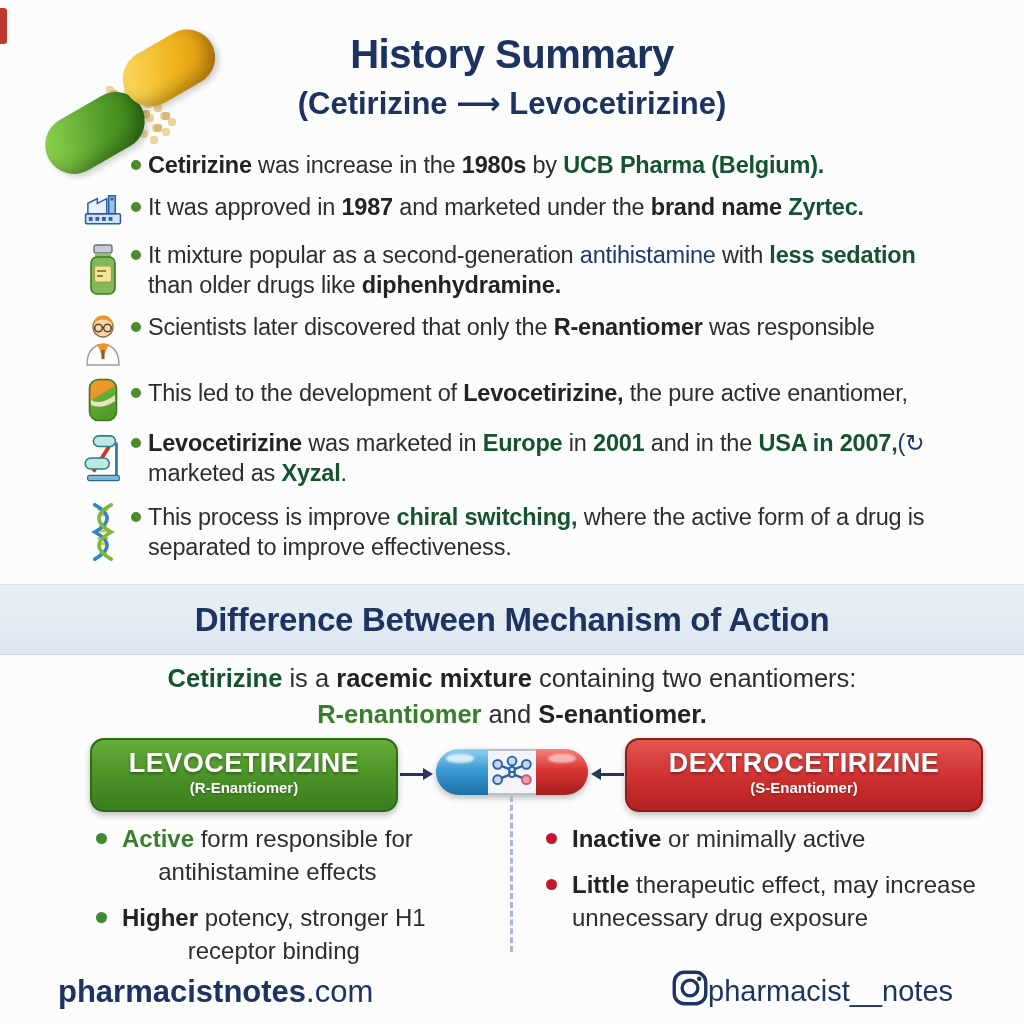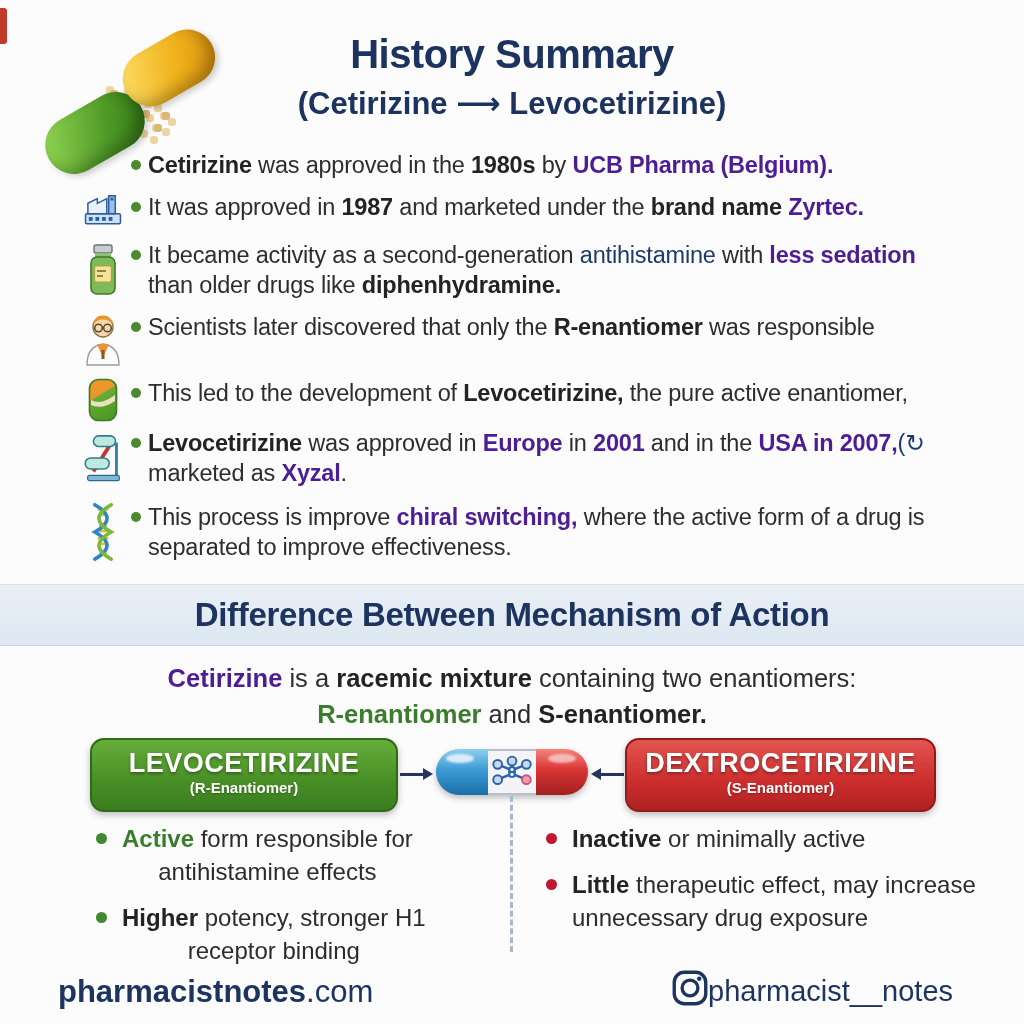--- a/index.html
+++ b/index.html
@@ -1,21 +1,21 @@
 <!DOCTYPE html>
 <html><head>
 <meta charset="utf-8">
 <style>
   html,body{margin:0;padding:0;background:#eeeeee;}
   .canvas{position:relative;width:1024px;height:1024px;background:#fcfcfd;overflow:hidden;
           font-family:"Liberation Sans","DejaVu Sans",sans-serif;color:#2d2d2d;}
   
   .s-b{font-weight:bold;color:#232323;}
   .s-n{color:#1d3a6e;}
-  .s-nb{color:#4c1d95;font-weight:bold;}
+  .s-nb{color:#14532d;font-weight:bold;}
   .s-g{color:#3a7d2c;font-weight:600;}
   .s-gb{color:#3a7d2c;font-weight:bold;}
   .s-m{color:#1c3360;font-weight:600;}
   .s-xb{color:#1c3360;font-weight:800;}
   
   .titleblock{position:absolute;left:0;top:32px;width:1024px;text-align:center;}
   .title{font-size:40px;font-weight:800;color:#1c3360;letter-spacing:-0.5px;}
   .subtitle{font-size:31px;margin-top:8px;color:#1c3360;}
   
   .hero{position:absolute;left:44px;top:40px;width:180px;height:140px;}
@@ -36,33 +36,33 @@
   .edge-artifact{position:absolute;left:0;top:8px;width:7px;height:36px;background:#c0392b;border-radius:0 3px 3px 0;}
   
   .bullets{position:absolute;left:82px;top:150px;width:918px;}
   .brow{display:flex;}
   .mb12{margin-bottom:12px;} .mb14{margin-bottom:14px;} .mb6{margin-bottom:6px;}
   .icell{width:42px;flex:none;display:flex;justify-content:center;align-items:center;align-self:center;}
   .dcell{width:24px;flex:none;padding-left:7px;padding-top:10px;box-sizing:border-box;}
   .dot{width:10px;height:10px;border-radius:50%;background:#4c8b2d;display:block;}
   .btext{flex:1;font-size:23.5px;line-height:30px;letter-spacing:-0.2px;}
   
-  .band{position:absolute;left:0;top:585px;width:1024px;height:60px;
+  .band{position:absolute;left:0;top:585px;width:1024px;height:69px;
         background:linear-gradient(180deg,#e9eff6,#dde7f1);
         box-shadow:0 1px 0 #ccd7e3,0 -1px 0 #d8e1ea;
         display:flex;align-items:center;justify-content:center;}
   .band-title{font-size:33px;font-weight:800;color:#1d3460;letter-spacing:-0.3px;}
   
   .intro{position:absolute;left:0;top:660px;width:1024px;text-align:center;font-size:25.5px;line-height:36px;}
   
   .diagram{position:absolute;left:0;top:736px;width:1024px;height:84px;}
   .dbox{position:absolute;top:2px;height:74px;border-radius:14px;color:#fff;text-align:center;
         padding-top:8px;box-sizing:border-box;box-shadow:0 3px 6px rgba(0,0,0,.25);}
   .gbox{left:90px;width:308px;background:linear-gradient(180deg,#66ad3a,#478e26 60%,#3c7d1f);border:2px solid #2e6b16;}
-  .rbox{left:625px;width:311px;background:linear-gradient(180deg,#e35550,#cc2d2d 60%,#b02222);border:2px solid #8f1b1b;}
+  .rbox{left:625px;width:358px;background:linear-gradient(180deg,#e35550,#cc2d2d 60%,#b02222);border:2px solid #8f1b1b;}
   .dbox .t1{font-size:27px;font-weight:800;letter-spacing:.5px;text-shadow:0 2px 3px rgba(0,0,0,.35);}
   .dbox .t2{font-size:15px;font-weight:700;text-shadow:0 1px 2px rgba(0,0,0,.3);}
   .arrow{position:absolute;top:37px;height:3px;background:#27355c;}
   .arrow.a1{left:400px;width:30px;}
   .arrow.a1::after{content:'';position:absolute;right:-9px;top:-5px;border:6.5px solid transparent;border-left:10px solid #27355c;}
   .arrow.a2{left:594px;width:30px;}
   .arrow.a2::before{content:'';position:absolute;left:-9px;top:-5px;border:6.5px solid transparent;border-right:10px solid #27355c;}
   .capsule{position:absolute;left:436px;top:13px;width:152px;height:46px;display:flex;filter:drop-shadow(0 3px 3px rgba(0,0,0,.25));}
   .cap-l{width:52px;border-radius:23px 0 0 23px;position:relative;
          background:linear-gradient(180deg,#8ed0ef 0%,#3c9bd4 45%,#1b6fa8 100%);}
@@ -107,21 +107,21 @@
     <div class="subtitle"><span class="s-m">(Cetirizine </span><span class="s-m">⟶ </span><span class="s-xb">Levocetirizine)</span></div>
   </div>
 
   <div class="bullets">
 
     <div class="brow mb12">
       <div class="icell"></div>
       <div class="dcell">
           <span class="dot"></span>
         </div>
-      <div class="btext"><span class="s-b">Cetirizine </span><span>was approved in the </span><span class="s-b">1980s </span><span>by </span><span class="s-nb">UCB Pharma (Belgium).</span></div>
+      <div class="btext"><span class="s-b">Cetirizine </span><span>was increase in the </span><span class="s-b">1980s </span><span>by </span><span class="s-nb">UCB Pharma (Belgium).</span></div>
     </div>
 
     <div class="brow mb14">
       <div class="icell">
         <svg width="38" height="34" viewBox="0 0 40 36">
           <rect x="1.5" y="23" width="37" height="10.5" rx="1.5" fill="#cfe2f4" stroke="#2c5d9e" stroke-width="1.6"></rect>
           <rect x="5" y="26.5" width="4" height="4" fill="#2c5d9e"></rect>
             <rect x="12" y="26.5" width="4" height="4" fill="#2c5d9e"></rect>
           <rect x="19" y="26.5" width="4" height="4" fill="#2c5d9e"></rect>
             <rect x="26" y="26.5" width="4" height="4" fill="#2c5d9e"></rect>
@@ -143,21 +143,21 @@
           <rect x="7" y="9" width="16" height="5" fill="#8fbf72"></rect>
           <rect x="3" y="13" width="24" height="37" rx="6" fill="#7fba5a" stroke="#3f7a26" stroke-width="1.6"></rect>
           <rect x="6.5" y="22" width="17" height="16" rx="2" fill="#f3e49b" stroke="#b89b3e" stroke-width="1.2"></rect>
           <line x1="9" y1="27" x2="18" y2="27" stroke="#7a6a28" stroke-width="1.6"></line>
           <line x1="9" y1="32" x2="15" y2="32" stroke="#7a6a28" stroke-width="1.6"></line>
         </svg>
       </div>
       <div class="dcell">
           <span class="dot"></span>
         </div>
-      <div class="btext"><span>It became activity as a second-generation </span><span class="s-n">antihistamine </span><span>with </span><span class="s-nb">less sedation</span><br><span>than older drugs like </span><span class="s-b">diphenhydramine.</span></div>
+      <div class="btext"><span>It mixture popular as a second-generation </span><span class="s-n">antihistamine </span><span>with </span><span class="s-nb">less sedation</span><br><span>than older drugs like </span><span class="s-b">diphenhydramine.</span></div>
     </div>
 
     <div class="brow mb12">
       <div class="icell">
         <svg width="42" height="54" viewBox="0 0 42 54">
           <path d="M5 53 Q5 34 21 32 Q37 34 37 53 Z" fill="#fbfbfb" stroke="#9a9a9a" stroke-width="1.4"></path>
           <path d="M15 32 L21 46 L27 32 Z" fill="#e8962e"></path>
           <rect x="19.5" y="38" width="3" height="9" fill="#8a5a2a"></rect>
           <circle cx="21" cy="15" r="10" fill="#f6d7ac" stroke="#8a6a3a" stroke-width="1.3"></circle>
           <path d="M10 13 Q13 3 21 3.5 Q29 3 32 13 Q27 7.5 21 7.5 Q15 7.5 10 13 Z" fill="#e8962e"></path>
@@ -199,21 +199,21 @@
           <path d="M34 10 V46" stroke="#2e86a8" stroke-width="3" fill="none"></path>
           <rect x="4" y="44" width="33" height="5.5" rx="2" fill="#7fb8d8" stroke="#2e6a8a" stroke-width="1.2"></rect>
           <line x1="30" y1="8" x2="10" y2="40" stroke="#c0392b" stroke-width="4"></line>
           <rect x="10" y="3" width="23" height="11" rx="5.5" fill="#bfe8e2" stroke="#2e7d8a" stroke-width="1.6"></rect>
           <rect x="1.5" y="26" width="25" height="11.5" rx="5.7" fill="#bfe8e2" stroke="#2e7d8a" stroke-width="1.6"></rect>
         </svg>
       </div>
       <div class="dcell">
           <span class="dot"></span>
         </div>
-      <div class="btext"><span class="s-b">Levocetirizine </span><span>was approved in </span><span class="s-nb">Europe </span><span>in </span><span class="s-nb">2001 </span><span>and in the </span><span class="s-nb">USA in 2007,</span><span class="s-n">(↻</span><br><span>marketed as </span><span class="s-nb">Xyzal</span><span>.</span></div>
+      <div class="btext"><span class="s-b">Levocetirizine </span><span>was marketed in </span><span class="s-nb">Europe </span><span>in </span><span class="s-nb">2001 </span><span>and in the </span><span class="s-nb">USA in 2007,</span><span class="s-n">(↻</span><br><span>marketed as </span><span class="s-nb">Xyzal</span><span>.</span></div>
     </div>
 
     <div class="brow">
       <div class="icell">
         <svg width="36" height="58" viewBox="0 0 36 64">
           <line x1="12" y1="7" x2="24" y2="7" stroke="#d9c23f" stroke-width="3"></line>
           <line x1="14" y1="13" x2="22" y2="13" stroke="#d9c23f" stroke-width="3"></line>
           <line x1="14" y1="25" x2="22" y2="25" stroke="#d9c23f" stroke-width="3"></line>
           <line x1="12" y1="31" x2="24" y2="31" stroke="#d9c23f" stroke-width="3"></line>
           <line x1="12" y1="39" x2="24" y2="39" stroke="#d9c23f" stroke-width="3"></line>

